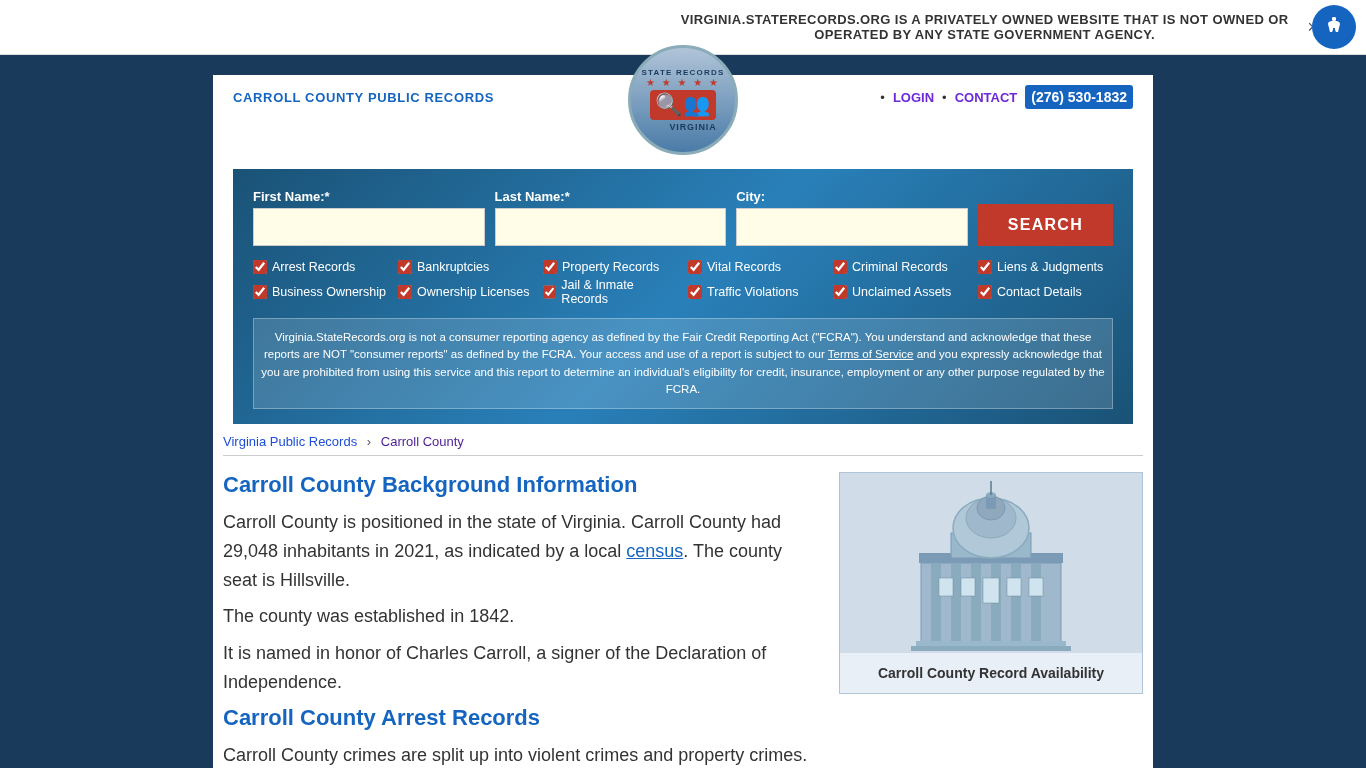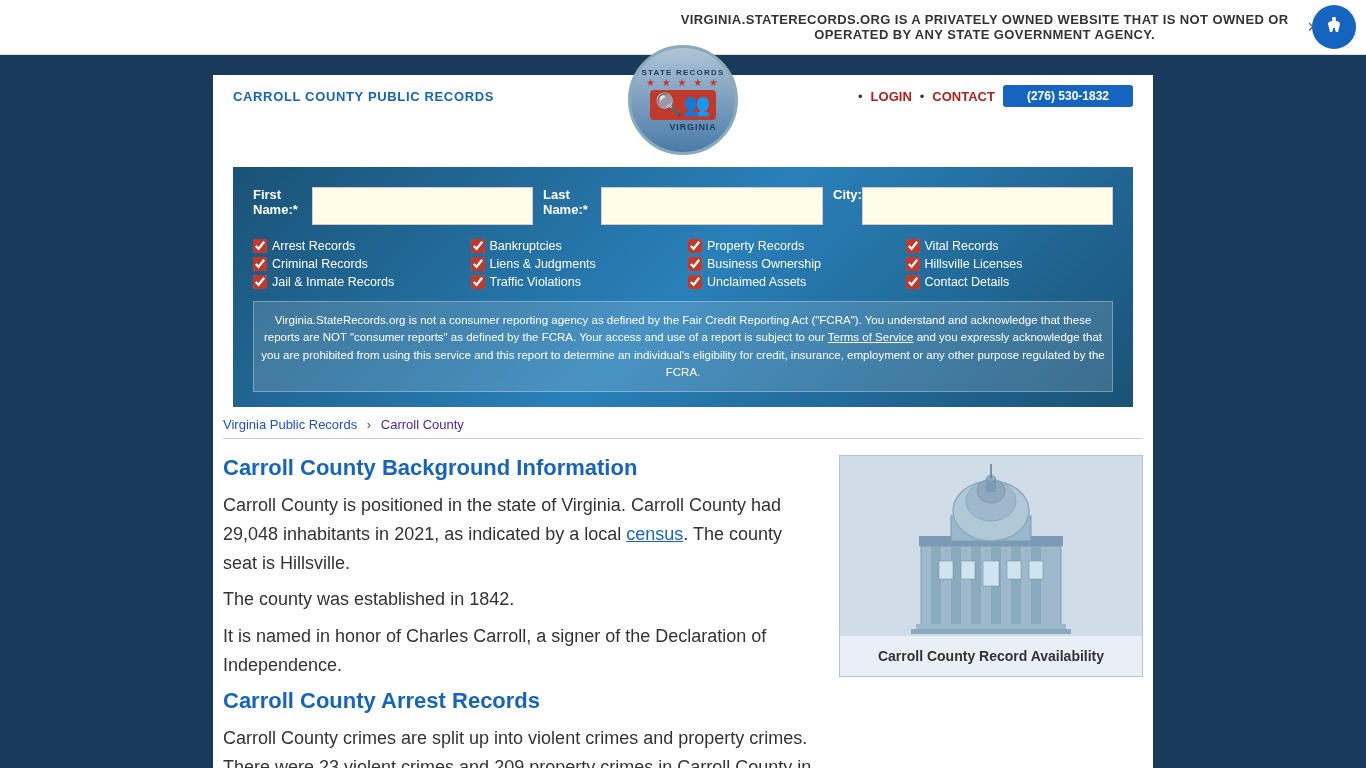--- a/index.html
+++ b/index.html
@@ -121,49 +121,49 @@
       margin-left: 20px;
     }
     .header-right {
       display: flex;
       align-items: center;
       gap: 8px;
       font-size: 13px;
       color: #333;
     }
     .header-right a {
-      color: #b91c1c;
+      color: #6d28d9;
       text-decoration: none;
       font-weight: bold;
     }
     .header-right .phone {
       background: #1565c0;
       color: #fff;
-      padding: 4px 24px;
+      padding: 4px 6px;
       border-radius: 3px;
       font-weight: bold;
-      font-size: 12px;
+      font-size: 14px;
       text-align: center;
     }
 
     
     .search-section {
       background: linear-gradient(135deg, #1a5276 0%, #2980b9 50%, #1a5276 100%);
       padding: 20px 20px 15px 20px;
       margin-top: 50px;
     }
     .search-fields {
       display: flex;
       gap: 10px;
       align-items: flex-end;
       margin-bottom: 14px;
     }
     .field-group {
       display: flex;
-      flex-direction: row;
+      flex-direction: column;
       flex: 1;
     }
     .field-group label {
       color: #fff;
       font-size: 13px;
       font-weight: bold;
       margin-bottom: 4px;
     }
     .field-group input {
       background: #fffde7;
@@ -181,21 +181,21 @@
       font-weight: bold;
       letter-spacing: 0.08em;
       cursor: pointer;
       height: 42px;
       min-width: 130px;
     }
 
     
     .checkboxes-grid {
       display: grid;
-      grid-template-columns: repeat(4, 1fr);
+      grid-template-columns: repeat(6, 1fr);
       gap: 4px 10px;
       margin-bottom: 12px;
     }
     .checkbox-item {
       display: flex;
       align-items: center;
       gap: 5px;
       color: #fff;
       font-size: 12.5px;
     }
@@ -355,20 +355,21 @@
             <input type="text" style="">
           </div>
           <div class="field-group">
             <label>Last Name:*</label>
             <input type="text" style="">
           </div>
           <div class="field-group">
             <label>City:</label>
             <input type="text" style="">
           </div>
+          <button class="search-btn">SEARCH</button>
         </div>
 
         <div class="checkboxes-grid" id="checkboxes-container">
         <div class="checkbox-item">
               <input type="checkbox" checked="" style="">
               <span>Arrest Records</span>
             </div>
             <div class="checkbox-item">
               <input type="checkbox" checked="" style="">
               <span>Bankruptcies</span>
@@ -388,21 +389,21 @@
             <div class="checkbox-item">
               <input type="checkbox" checked="" style="">
               <span>Liens &amp; Judgments</span>
             </div>
             <div class="checkbox-item">
               <input type="checkbox" checked="" style="">
               <span>Business Ownership</span>
             </div>
             <div class="checkbox-item">
               <input type="checkbox" checked="" style="">
-              <span>Hillsville Licenses</span>
+              <span>Ownership Licenses</span>
             </div>
             <div class="checkbox-item">
               <input type="checkbox" checked="" style="">
               <span>Jail &amp; Inmate Records</span>
             </div>
             <div class="checkbox-item">
               <input type="checkbox" checked="" style="">
               <span>Traffic Violations</span>
             </div>
             <div class="checkbox-item">

